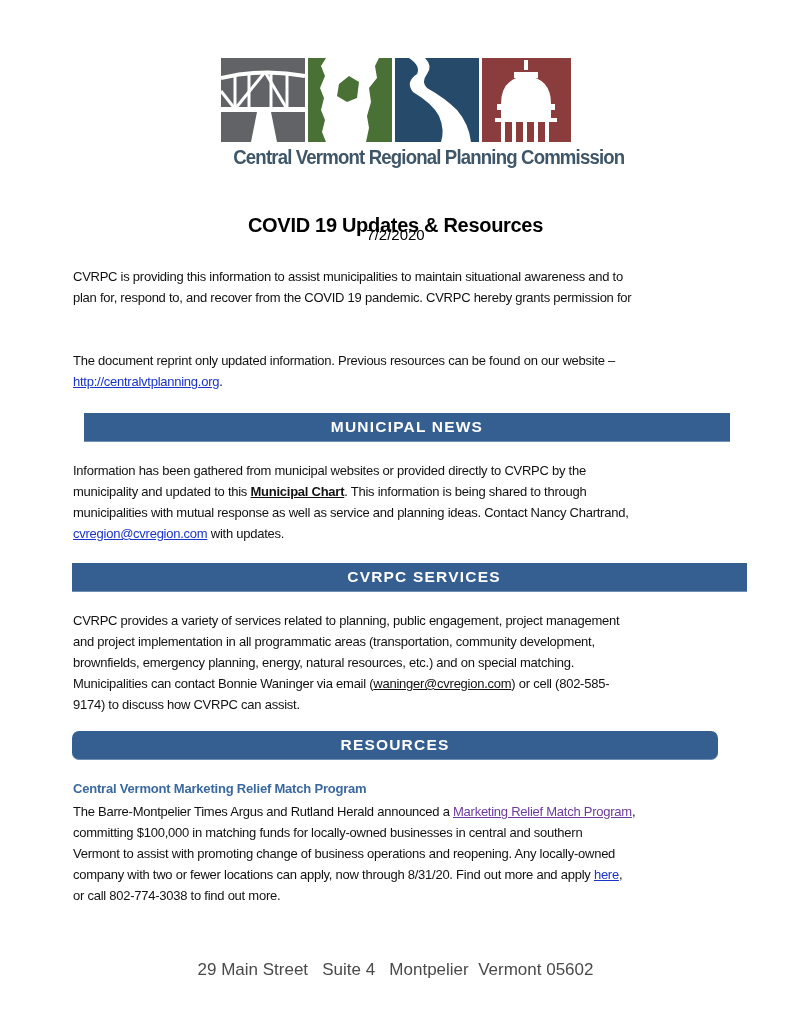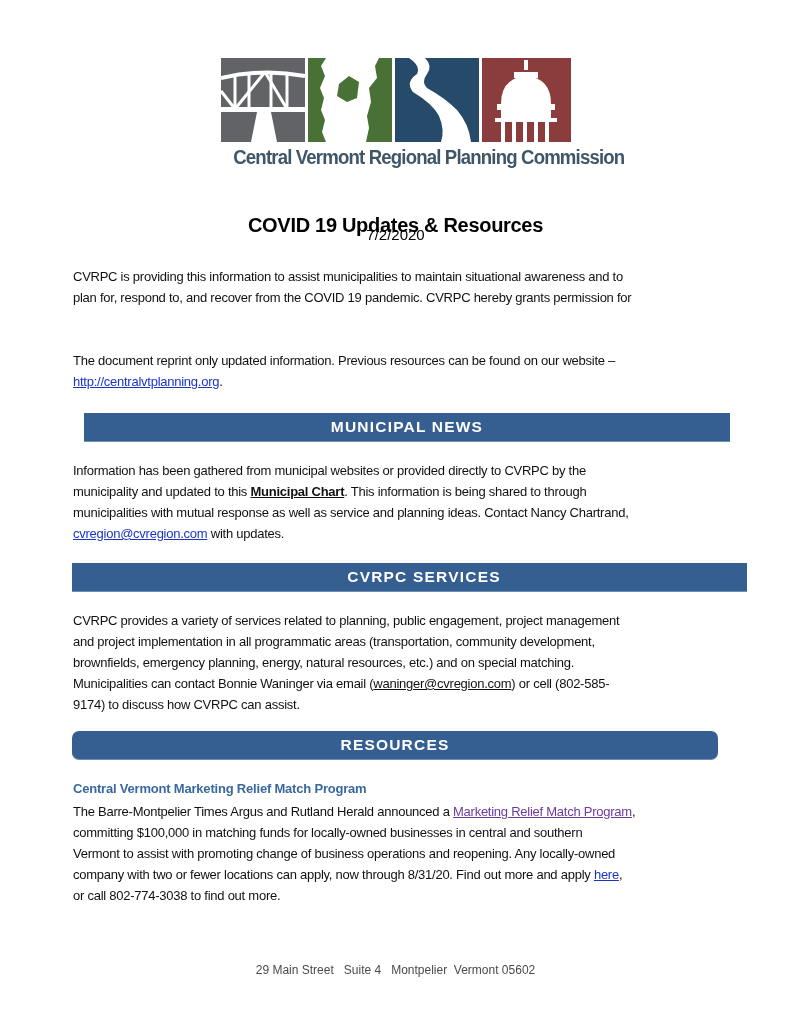--- a/index.html
+++ b/index.html
@@ -124,21 +124,21 @@
     letter-spacing: -0.2px;
     white-space: nowrap;
   }
   
   .footer {
     position: absolute;
     left: 0;
     width: 791px;
     text-align: center;
     font-family: "Liberation Sans", sans-serif;
-    font-size: 12px;
+    font-size: 17px;
     color: #4a4a4a;
     line-height: 20px;
   }
   .footer .line { display: block; white-space: pre; }
 </style>
 </head>
 <body>
 
 <div class="logo">
   <svg class="logo-panels" viewBox="0 0 350 84" width="350" height="84">

